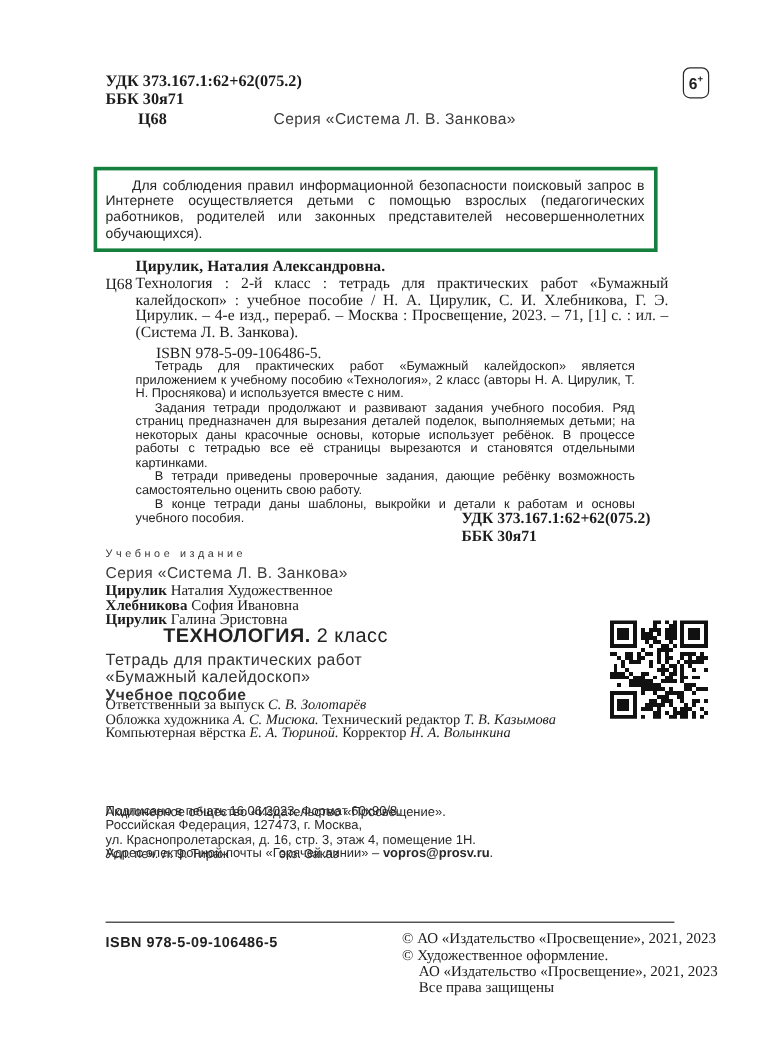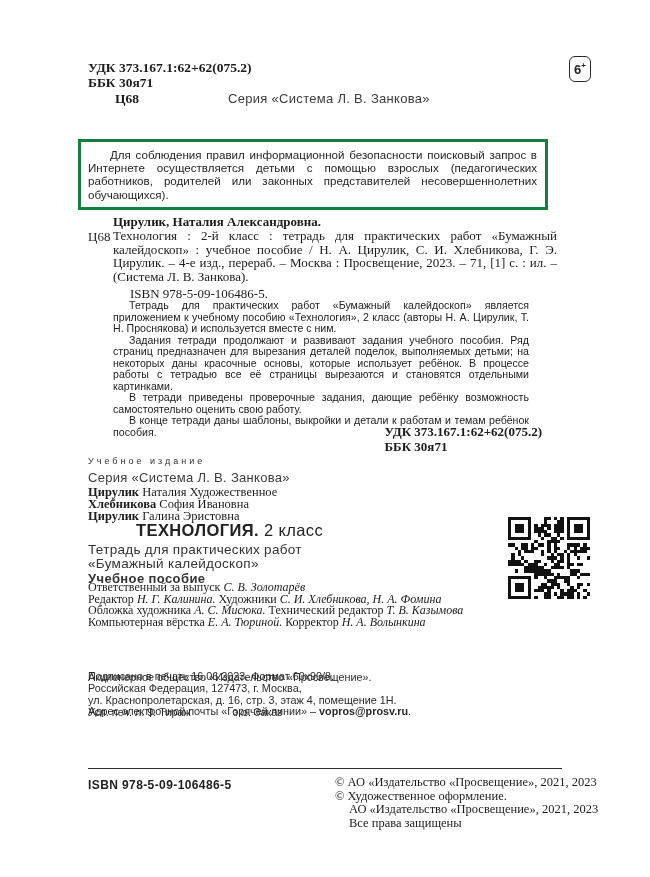--- a/index.html
+++ b/index.html
@@ -105,21 +105,21 @@
   <div class="abs bib-wrap">
     <span class="bib-code">Ц68</span>
     <p class="bib-desc">Технология : 2-й класс : тетрадь для практических работ «Бумажный калейдоскоп» : учебное пособие / Н. А. Цирулик, С. И. Хлебникова, Г. Э. Цирулик. – 4-е изд., перераб. – Москва : Просвещение, 2023. – 71, [1] с. : ил. – (Система Л. В. Занкова).</p>
   </div>
   <div class="abs bib-isbn">ISBN 978-5-09-106486-5.</div>
 
   <div class="abs annotation">
     <p>Тетрадь для практических работ «Бумажный калейдоскоп» является приложением к учебному пособию «Технология», 2 класс (авторы Н. А. Цирулик, Т. Н. Проснякова) и используется вместе с ним.</p>
     <p>Задания тетради продолжают и развивают задания учебного пособия. Ряд страниц предназначен для вырезания деталей поделок, выполняемых детьми; на некоторых даны красочные основы, которые использует ребёнок. В процессе работы с тетрадью все её страницы вырезаются и становятся отдельными картинками.</p>
     <p>В тетради приведены проверочные задания, дающие ребёнку возможность самостоятельно оценить свою работу.</p>
-    <p>В конце тетради даны шаблоны, выкройки и детали к работам и темам ребёнок пособия.</p>
+    <p>В конце тетради даны шаблоны, выкройки и детали к работам и основы учебного пособия.</p>
   </div>
 
   <div class="abs class-right">
     <div>УДК 373.167.1:62+62(075.2)</div>
     <div>ББК 30я71</div>
   </div>
 
   <div class="abs ed-kind">Учебное издание</div>
   <div class="abs ed-series">Серия «Система Л. В. Занкова»</div>
 
@@ -129,21 +129,20 @@
     <div><span class="f2">Цирулик</span><span class="f0"> Галина Эристовна</span></div>
   </div>
 
   <div class="abs title-line"><span class="f2">ТЕХНОЛОГИЯ.</span><span class="f0"> 2 класс</span></div>
   <div class="abs sub1">Тетрадь для практических работ</div>
   <div class="abs sub2">«Бумажный калейдоскоп»</div>
   <div class="abs ed-type">Учебное пособие</div>
 
   <div class="abs staff">
     <div><span class="f0">Ответственный за выпуск </span><span class="f1">С. В. Золотарёв</span></div>
-    <div><span class="f0">Редактор </span><span class="f1">Н. Г. Калинина.</span><span class="f0"> Художники </span><span class="f1">С. И. Хлебникова, Н. А. Фомина</span></div>
     <div><span class="f0">Обложка художника </span><span class="f1">А. С. Мисюка.</span><span class="f0"> Технический редактор </span><span class="f1">Т. В. Казымова</span></div>
     <div><span class="f0">Компьютерная вёрстка </span><span class="f1">Е. А. Тюриной.</span><span class="f0"> Корректор </span><span class="f1">Н. А. Волынкина</span></div>
   </div>
 
   <div class="abs qr"><svg viewBox="0 0 25 25" shape-rendering="crispEdges" fill="#111">
         <rect x="0" y="0" width="7" height="7"></rect>
         <rect x="1" y="1" width="5" height="5" fill="#fff"></rect>
         <rect x="2" y="2" width="3" height="3" fill="#111"></rect>
         <rect x="18" y="0" width="7" height="7"></rect>
         <rect x="19" y="1" width="5" height="5" fill="#fff"></rect>

